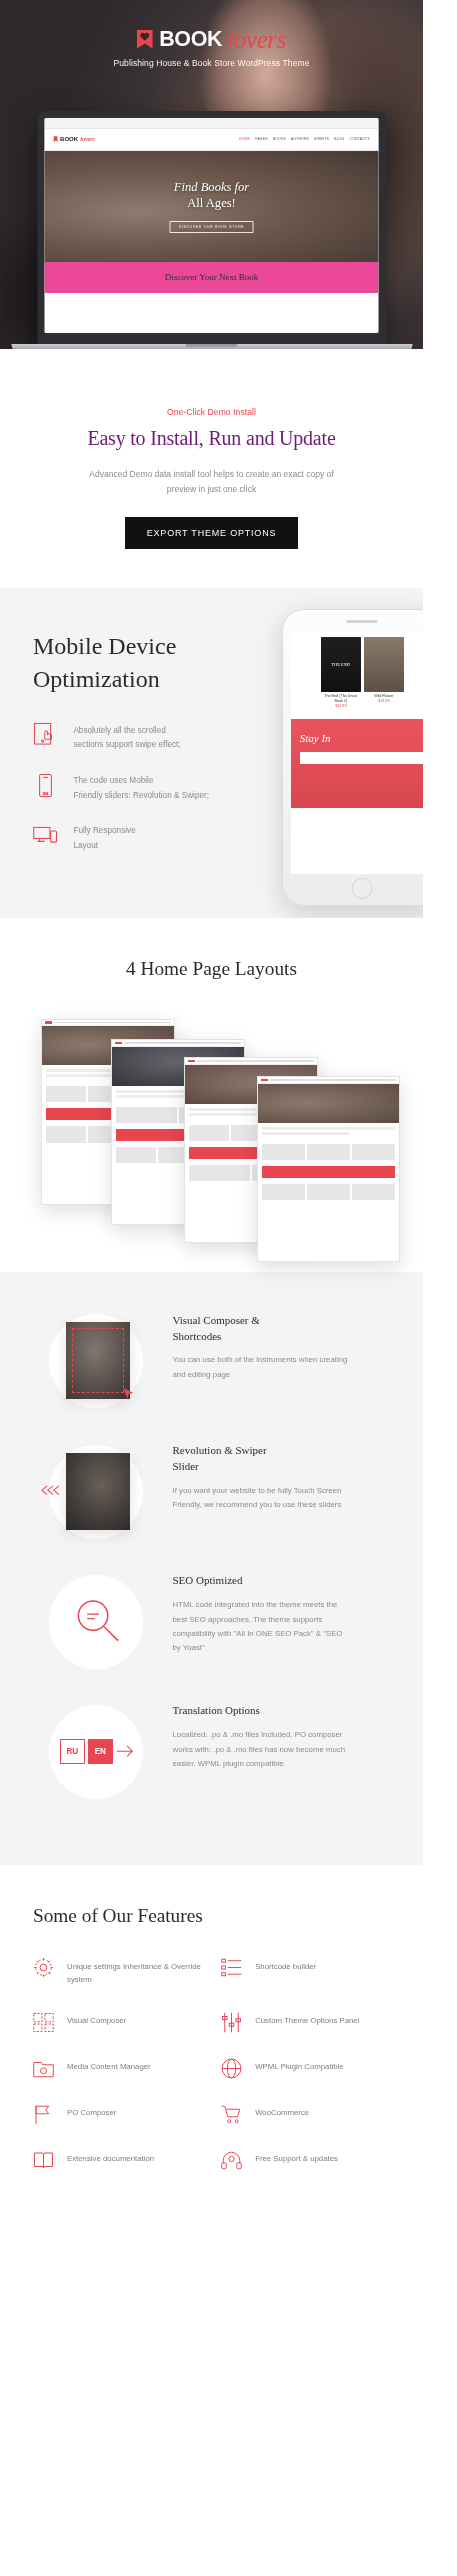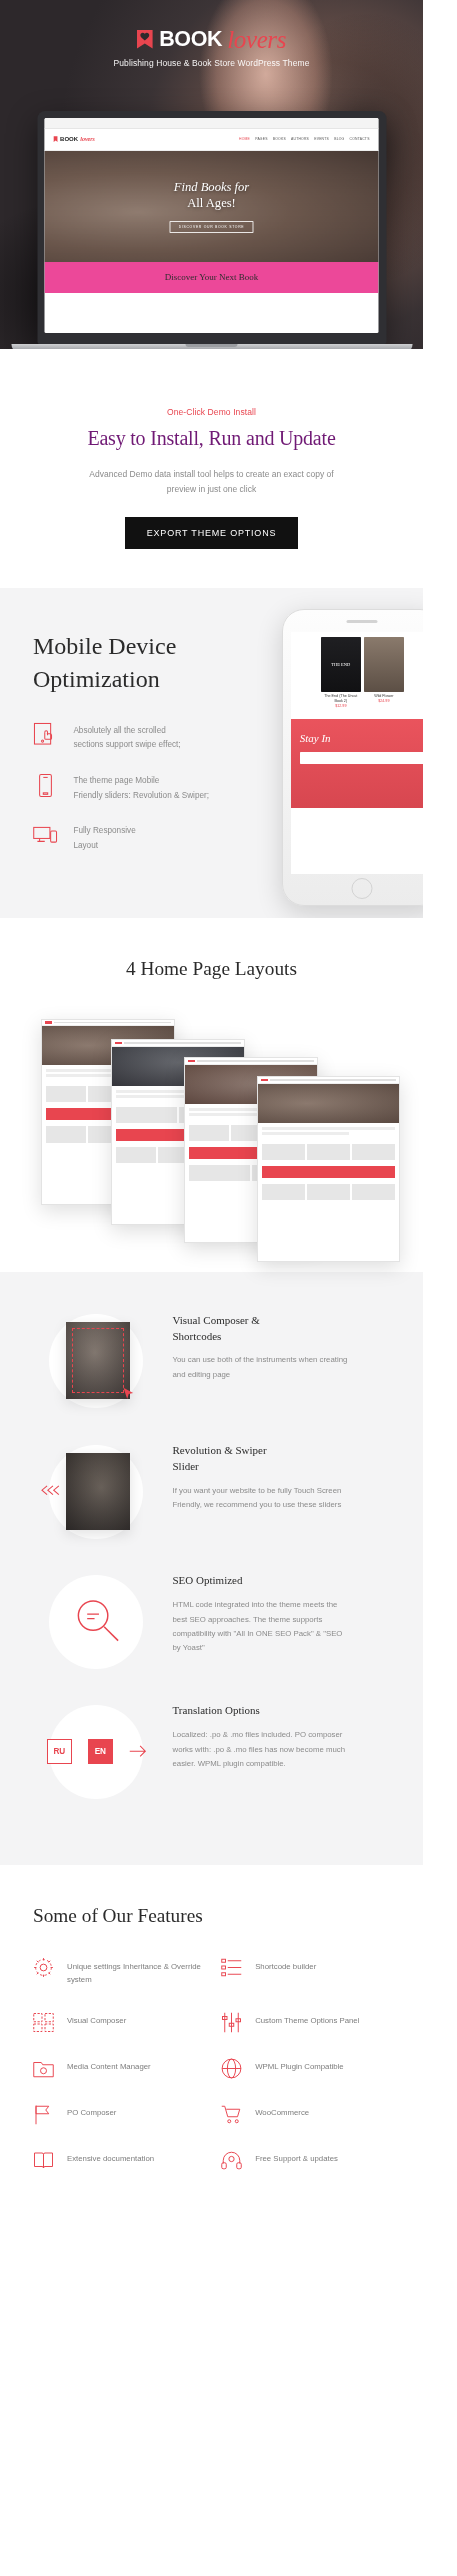--- a/index.html
+++ b/index.html
@@ -210,21 +210,21 @@
   .dashed-box {
     position: absolute; inset: 6px; border: 0.7px dashed #e8454f;
   }
   .arrow-ic { color: #e8454f; }
   .bigfeat-body { flex: 1; padding-top: 7.4px; }
   .bigfeat-body h3 {
     font-family: "Liberation Serif", serif; font-weight: normal; color: #2b2b2b;
     font-size: 11px; line-height: 1.45;
   }
   .bigfeat-body p { margin-top: 9px; color: #8b8b8b; font-size: 7.8px; line-height: 1.85; max-width: 178px; }
-  .lang-tiles { display: flex; gap: 16px; align-items: center; position: relative; z-index: 2; justify-content: flex-end; }
+  .lang-tiles { display: flex; gap: 3px; align-items: center; position: relative; z-index: 2; justify-content: flex-end; }
   .lang-tile {
     width: 25px; height: 25px; display: flex; align-items: center; justify-content: center;
     font-size: 8.2px; font-weight: bold; border: 0.7px solid #e8454f; color: #e8454f; background: #fff;
   }
   .lang-tile.filled { background: #e8454f; color: #fff; }
 
   
   .features-section { background: #ffffff; padding: 40px 0 52px; }
   .features-section h2 {
     font-family: "Liberation Serif", serif; font-weight: normal; font-size: 19.3px;
@@ -349,21 +349,21 @@
 
       <div class="feat-row">
         <span class="feat-icon">
           <svg width="25" height="25" viewBox="0 0 34 34" fill="none" stroke="#e8454f" stroke-width="1.4">
             <rect x="9" y="2" width="16" height="30" rx="2"></rect>
             <line x1="14" y1="6" x2="20" y2="6"></line>
             <rect x="14" y="27" width="6" height="2"></rect>
           </svg>
         </span>
         <div class="feat-text">
-          <span>The theme page Mobile</span><br>
+          <span>The code uses Mobile</span><br>
           <span>Friendly sliders: Revolution &amp; Swiper;</span>
         </div>
       </div>
 
       <div class="feat-row">
         <span class="feat-icon">
           <svg width="25" height="25" viewBox="0 0 34 34" fill="none" stroke="#e8454f" stroke-width="1.4">
             <rect x="1" y="6" width="22" height="15"></rect>
             <path d="M9 21 l0 4 M6 25 l10 0"></path>
             <rect x="24" y="11" width="8" height="15" rx="1.5"></rect>

